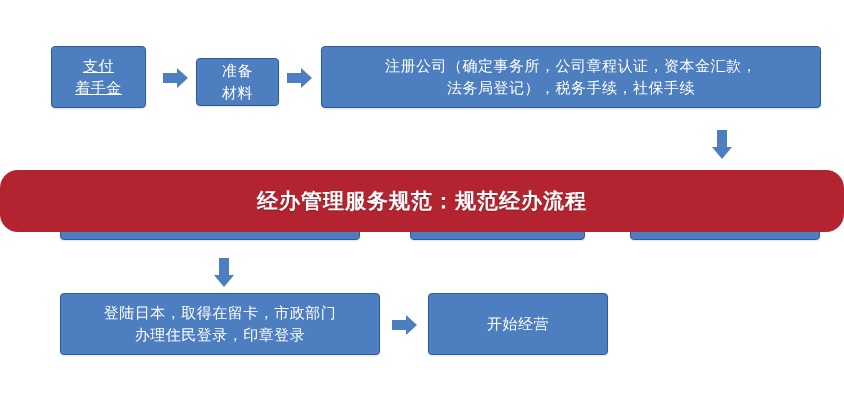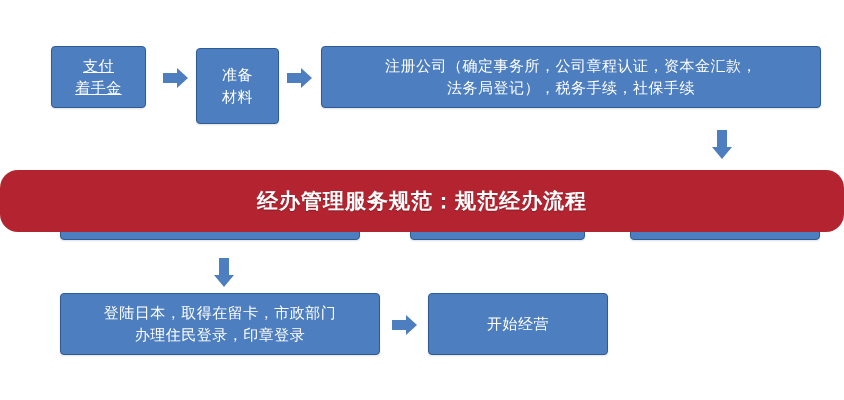--- a/index.html
+++ b/index.html
@@ -83,21 +83,21 @@
     <span>支付
 着手金</span>
   </div>
 
   <div class="arrow" style="left:163px; top:66px; width:26px; height:24px;">
     <svg width="26" height="24" viewBox="0 0 26 24" aria-hidden="true">
       <polygon points="0,7 14,7 14,2 25,12 14,22 14,17 0,17" fill="#4d7ebf"></polygon>
     </svg>
   </div>
 
-  <div class="node" style="left:196px; top:48px; width:83px; height:76px;">
+  <div class="node" style="left:196px; top:58px; width:83px; height:48px;">
     <span>准备
 材料</span>
   </div>
 
   <div class="arrow" style="left:287px; top:66px; width:26px; height:24px;">
     <svg width="26" height="24" viewBox="0 0 26 24" aria-hidden="true">
       <polygon points="0,7 14,7 14,2 25,12 14,22 14,17 0,17" fill="#4d7ebf"></polygon>
     </svg>
   </div>
 

